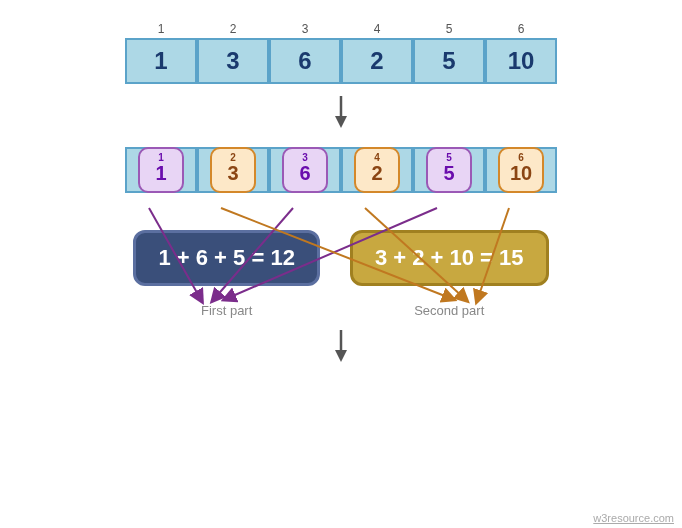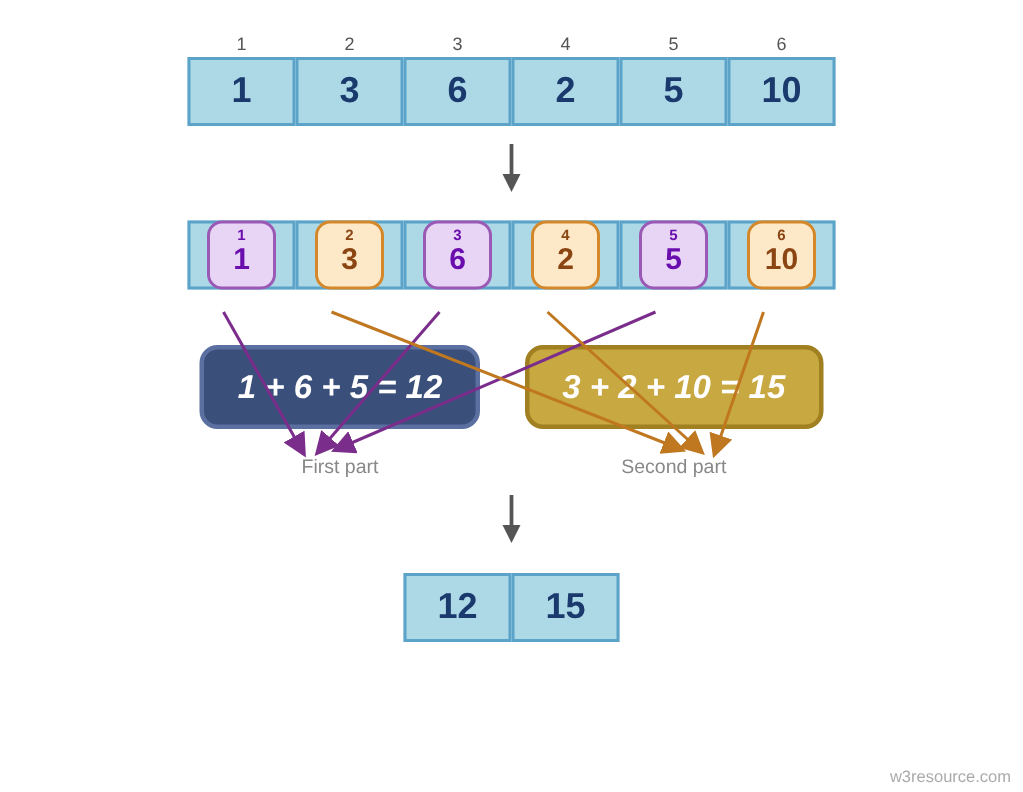--- a/index.html
+++ b/index.html
@@ -126,21 +126,20 @@
 
     .result-box {
       border-radius: 12px;
       padding: 12px 22px;
       font-size: 22px;
       font-weight: bold;
       display: flex;
       align-items: center;
       justify-content: center;
       min-width: 180px;
-      font-style: italic;
     }
 
     .result-box-blue {
       background: #3a4f7a;
       color: #fff;
       border: 3px solid #5b6fa0;
     }
 
     .result-box-orange {
       background: #c8a840;
@@ -191,20 +190,21 @@
       height: 528px;
       pointer-events: none;
     }
 
     .watermark {
       position: absolute;
       bottom: 4px;
       right: 8px;
       font-size: 11px;
       color: #aaa;
+      text-decoration: underline;
     }
   </style>
 </head>
 <body>
 
 <div class="main-container">
 
   <div class="top-array" style="margin-top:20px;">
     <div class="array-cell">
       <span class="array-cell-index">1</span>
@@ -293,28 +293,20 @@
     </div>
   </div>
 
   <div style="margin: 10px 0; display:flex; align-items:center; justify-content:center;">
     <svg width="30" height="36" viewBox="0 0 30 36">
       <line x1="15" y1="2" x2="15" y2="28" stroke="#555" stroke-width="2.5"></line>
       <polygon points="15,34 9,22 21,22" fill="#555"></polygon>
     </svg>
   </div>
 
-  <div class="bottom-array">
-    <div class="bottom-cell">
-      <span>12</span>
-    </div>
-    <div class="bottom-cell">
-      <span>15</span>
-    </div>
-  </div>
 
   <svg class="svg-overlay" xmlns="http://www.w3.org/2000/svg">
     <defs>
       <marker id="arrow-purple" markerWidth="8" markerHeight="8" refX="4" refY="4" orient="auto">
         <polygon points="0,0 8,4 0,8" fill="#7b2d8b"></polygon>
       </marker>
       <marker id="arrow-orange" markerWidth="8" markerHeight="8" refX="4" refY="4" orient="auto">
         <polygon points="0,0 8,4 0,8" fill="#c07820"></polygon>
       </marker>
     </defs>

